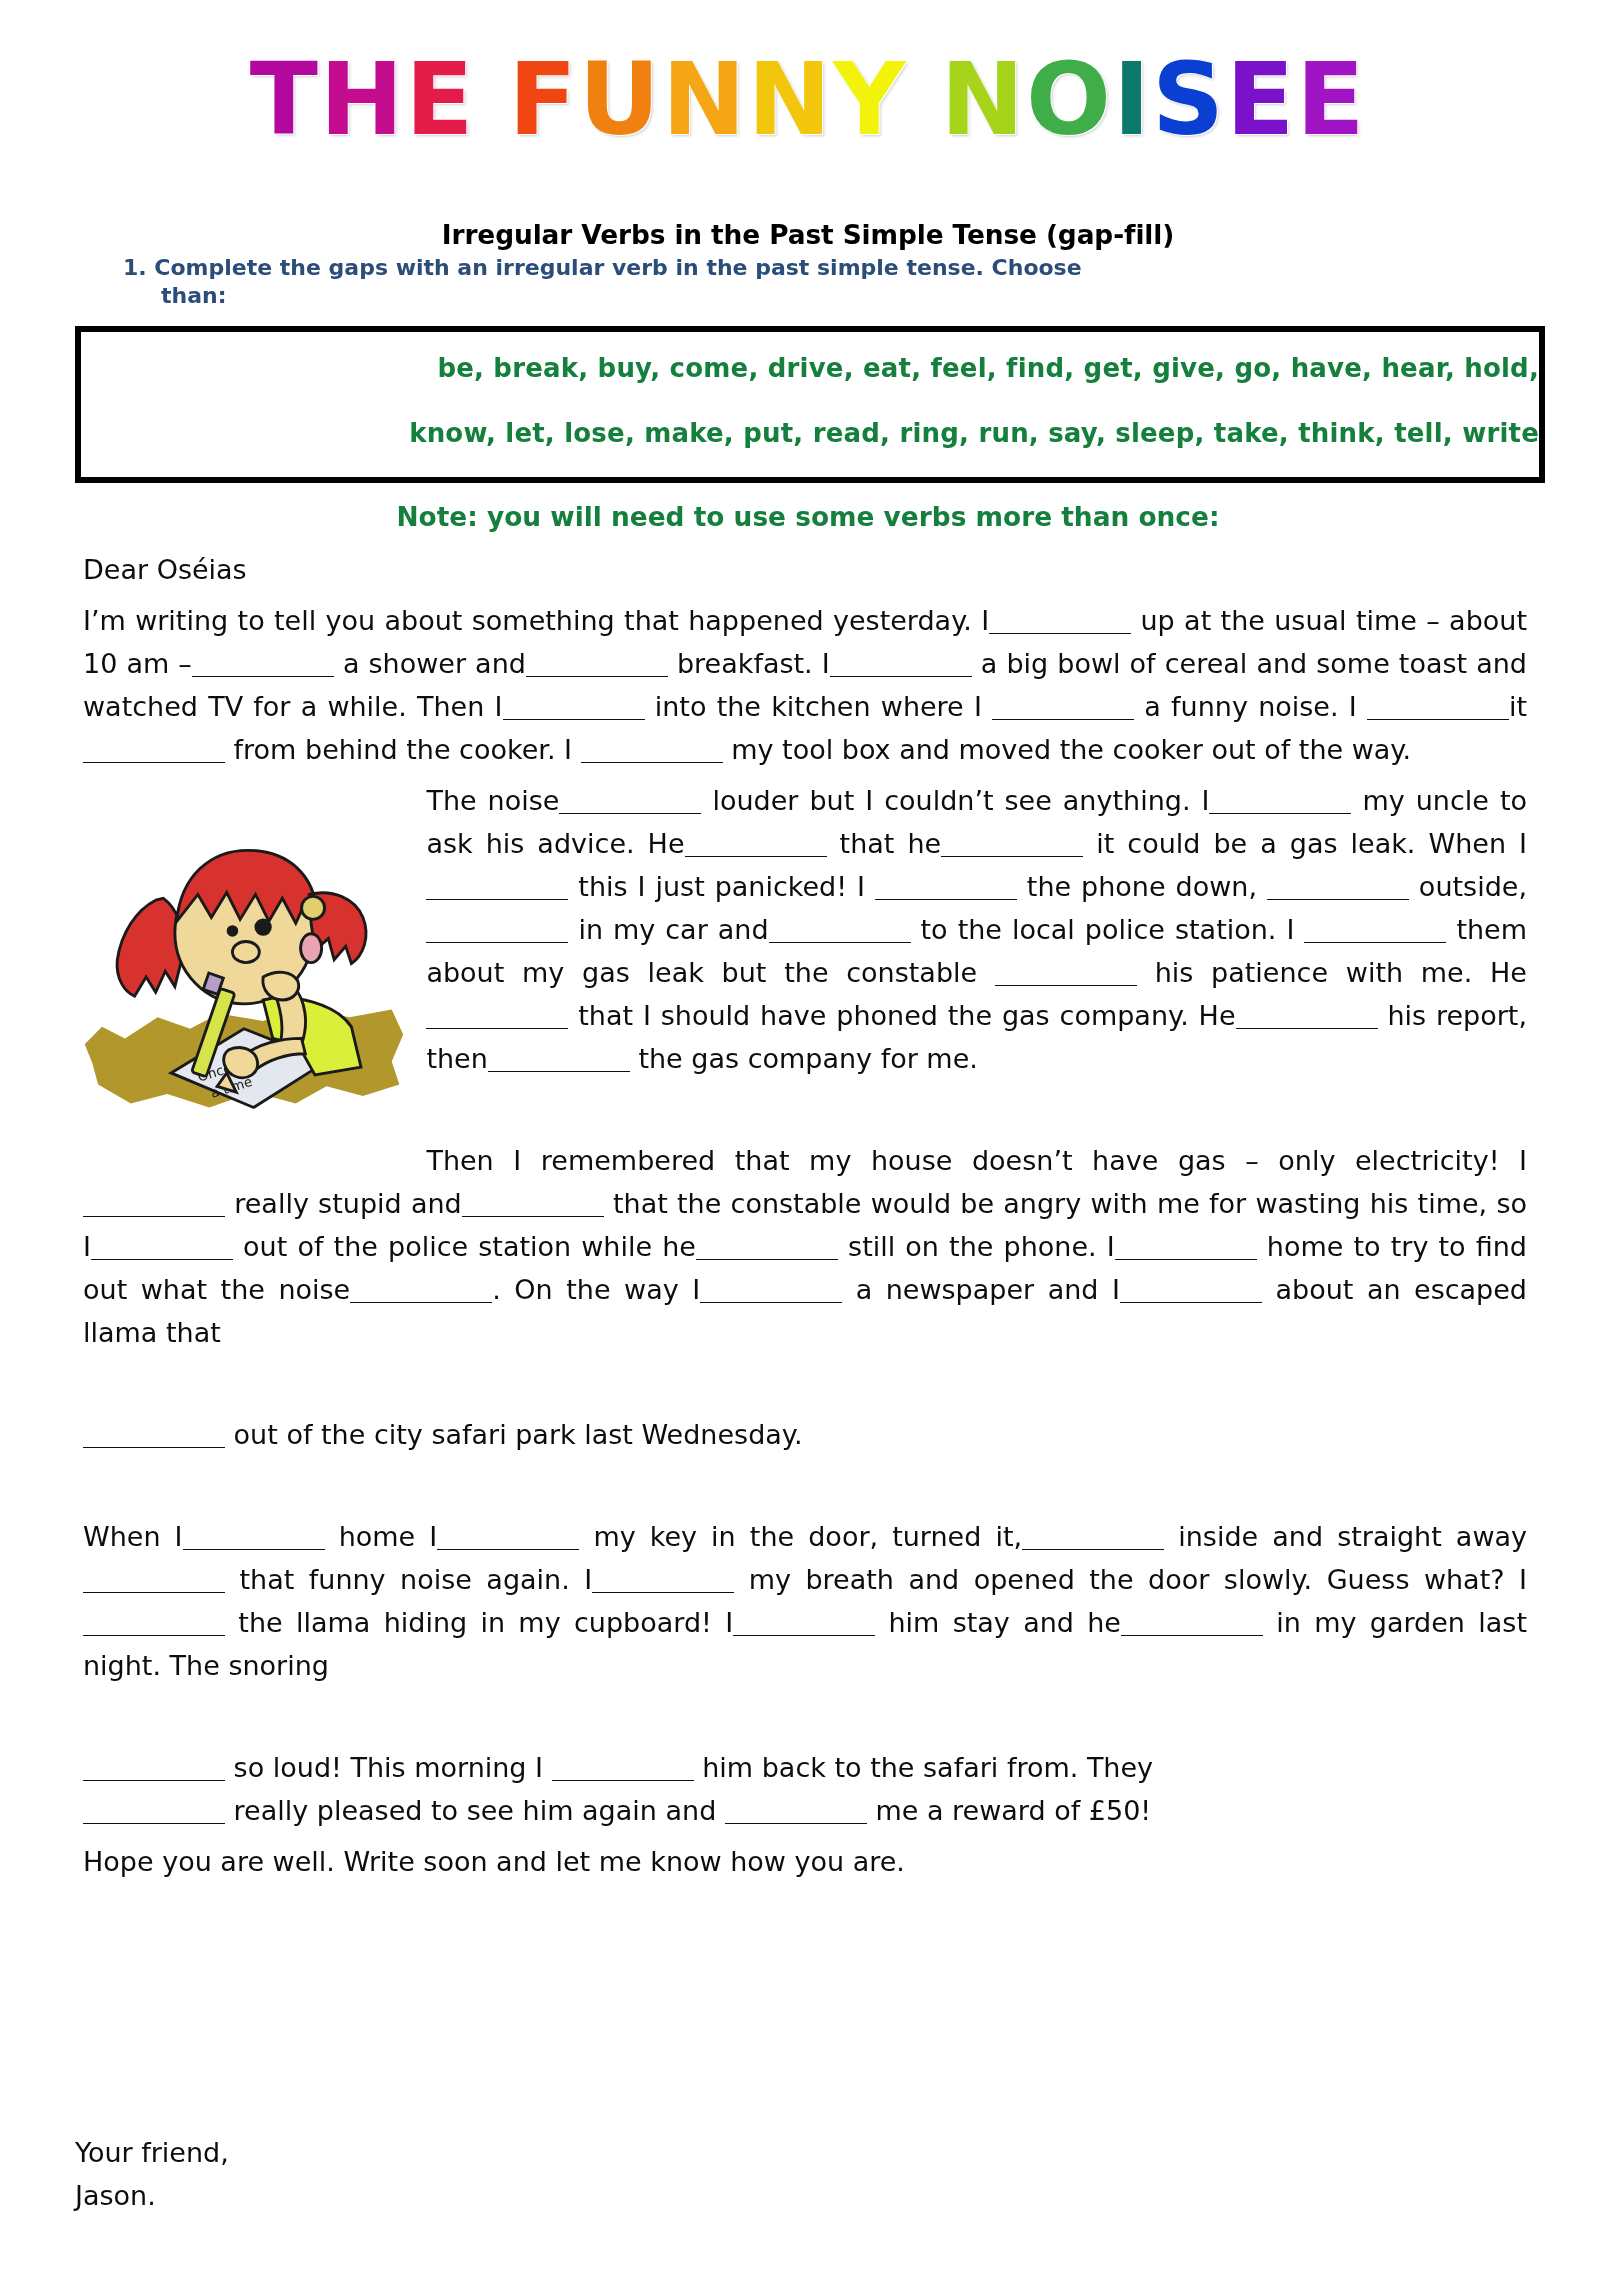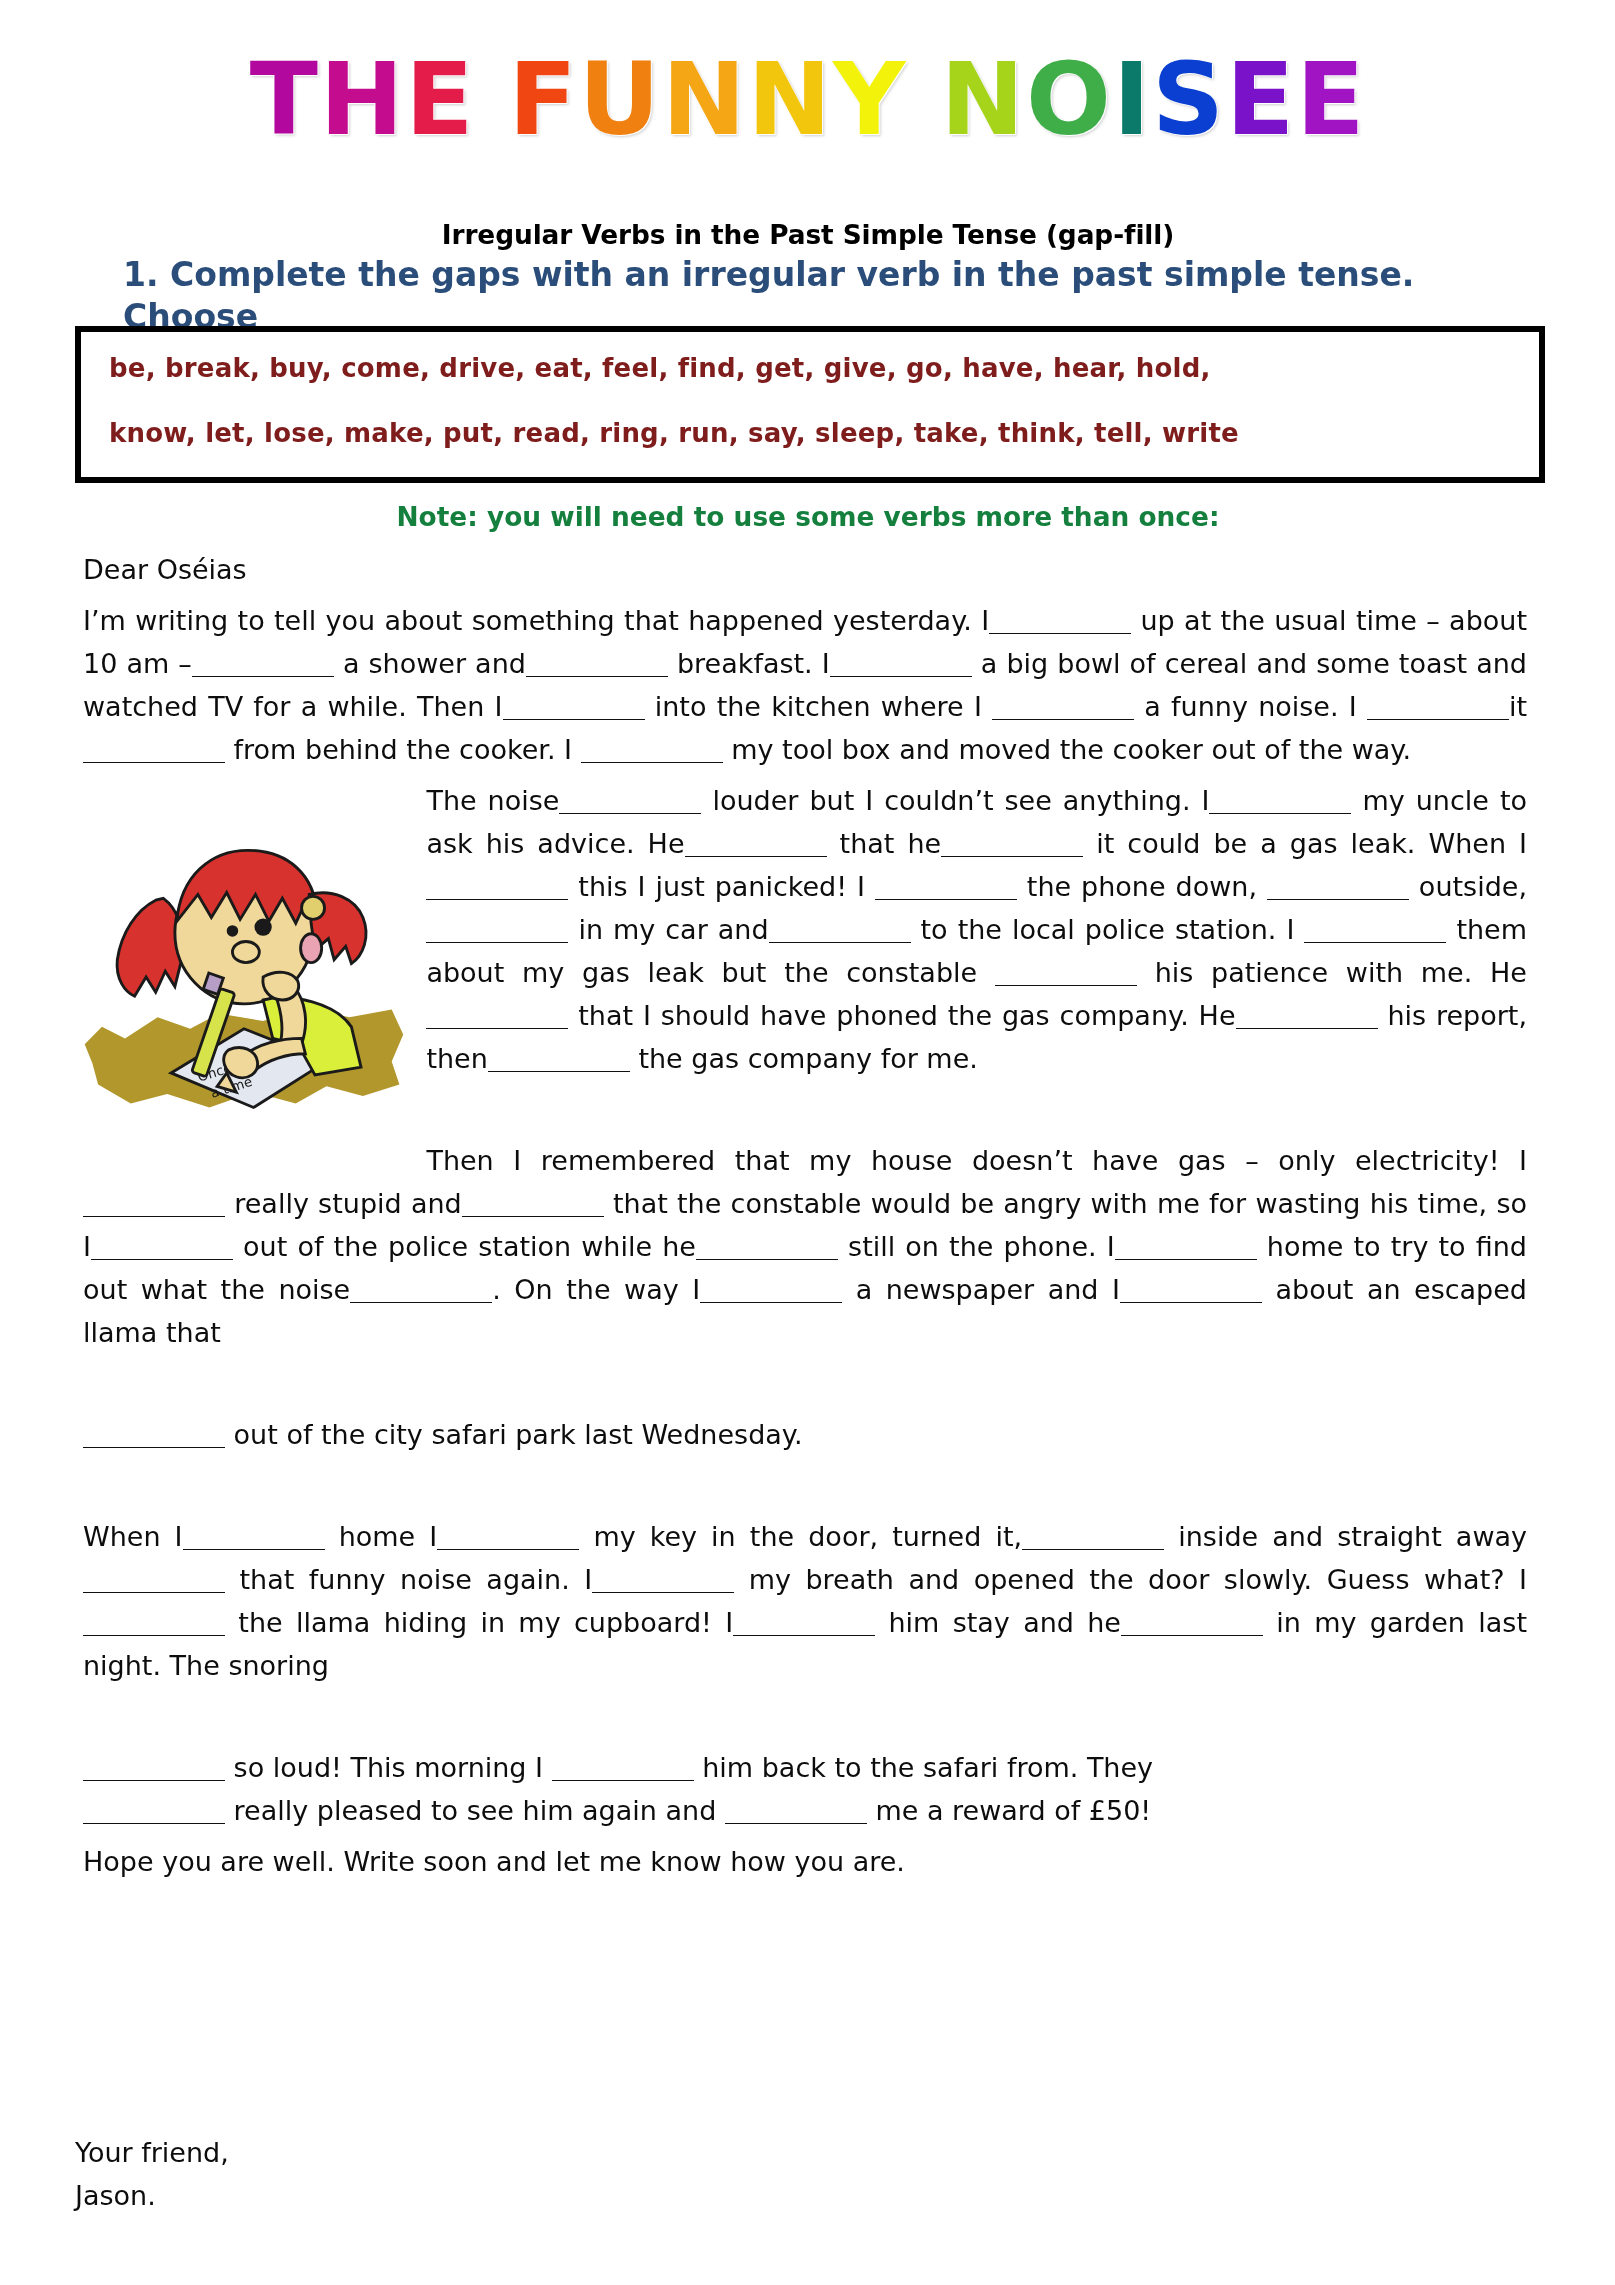--- a/index.html
+++ b/index.html
@@ -72,21 +72,21 @@
     font-size: 26.4px;
     font-weight: bold;
     color: #000000;
     letter-spacing: -0.1px;
   }
   .instruction {
     position: absolute;
     left: 123px;
     top: 254px;
     width: 1412px;
-    font-size: 33px;
+    font-size: 22px;
     font-weight: bold;
     color: #2a4d7a;
     line-height: 1.28;
   }
   .instruction .ind { display: block; padding-left: 38px; }
 
   
   .verbbox {
     position: absolute;
     left: 75px;
@@ -94,26 +94,25 @@
     width: 1470px;
     height: 157px;
     border: 6.7px solid #000000;
     box-sizing: border-box;
     background: #ffffff;
   }
   .verbbox .vline {
     position: absolute;
     left: 0;
     width: 100%;
-    text-align: left;
-    color: #7f1d1d;
+    text-align: right;
+    color: #15803d;
     font-weight: bold;
     font-size: 26px;
     letter-spacing: 0.2px;
-    padding-left: 28px;
   }
   .verbbox .vline.l1 { top: 21px; }
   .verbbox .vline.l2 { top: 86px; }
 
   .note {
     position: absolute;
     left: 0; top: 501px;
     width: 1616px;
     text-align: center;
     font-size: 26.4px;

